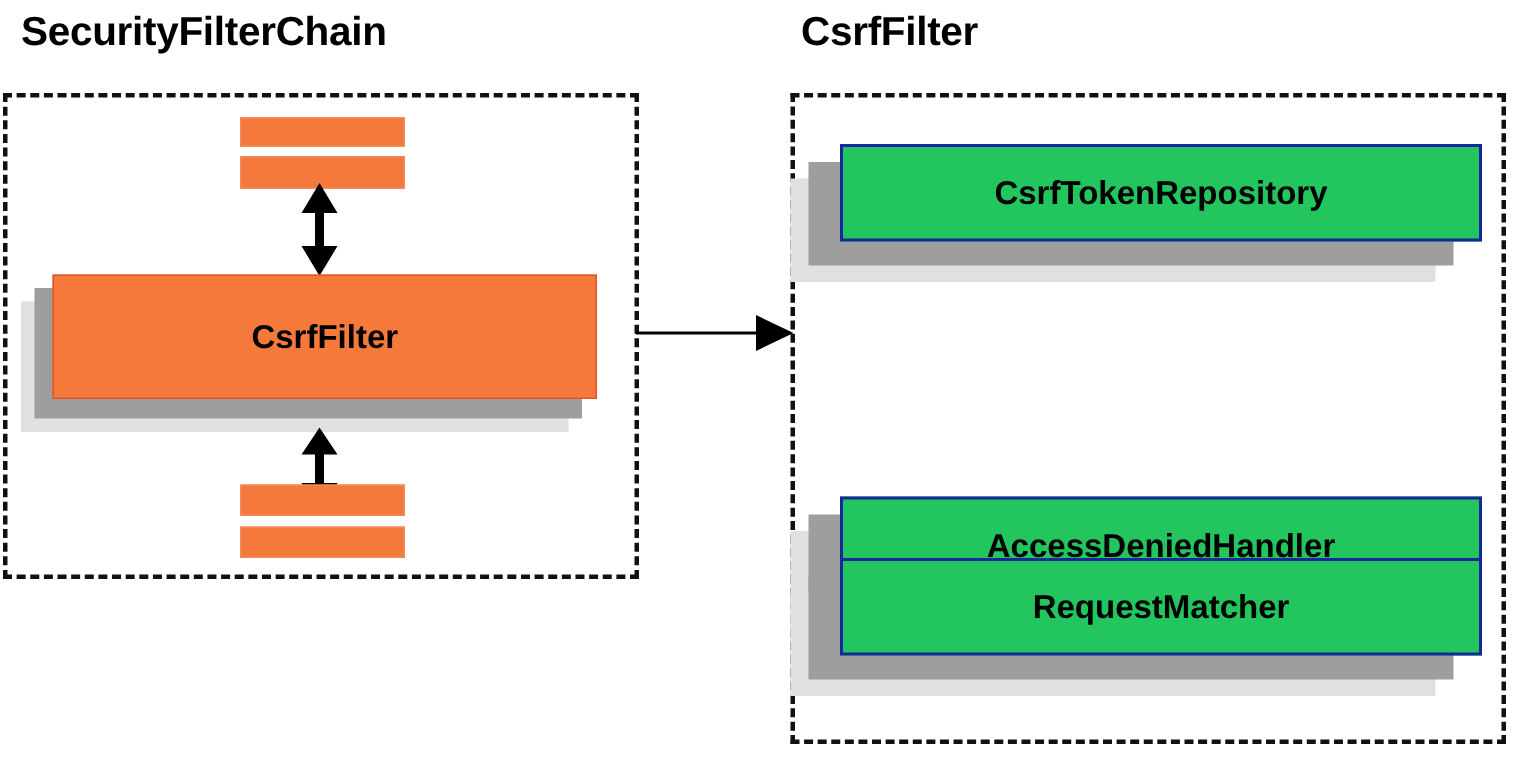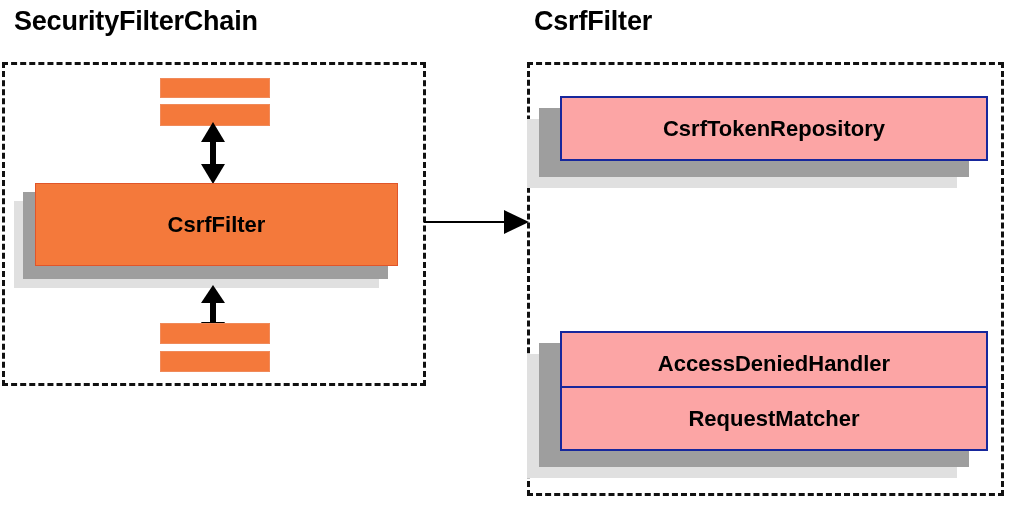--- a/index.html
+++ b/index.html
@@ -89,29 +89,29 @@
   #stub-top-2    { left: 160px; top: 104px; width: 110px; height: 22px; }
   #stub-bottom-1 { left: 160px; top: 323px; width: 110px; height: 21px; }
   #stub-bottom-2 { left: 160px; top: 351px; width: 110px; height: 21px; }
 
   
   .node.blue { width: 466px; height: 92px; }
   .node.blue .shadow-light { left: 0px;  top: 23px; width: 430px; height: 69px; }
   .node.blue .shadow-dark  { left: 12px; top: 12px; width: 430px; height: 69px; }
   .node.blue .face {
     left: 33px; top: 0px; width: 428px; height: 65px;
-    background: #fca5a5;
+    background: #22c55e;
     border: 2px solid #17279c;
   }
   .node.blue .label { font-size: 22px; }
 
   #node-blue-0 { left: 527px; top: 96px; }
   #node-blue-1 { left: 527px; top: 195px; }
   #node-blue-2 { left: 527px; top: 295px; margin-top: 36px; }
-  #node-blue-3 { left: 527px; top: 386px; }
+  #node-blue-3 { left: 527px; top: 372px; }
 
   
   .arrow-svg { position: absolute; overflow: visible; }
   #arrow-up-down-top    { left: 200px; top: 122px; }
   #arrow-up-down-bottom { left: 200px; top: 285px; }
   #arrow-link           { left: 424px; top: 210px; }
 </style>
 </head>
 <body>
 

